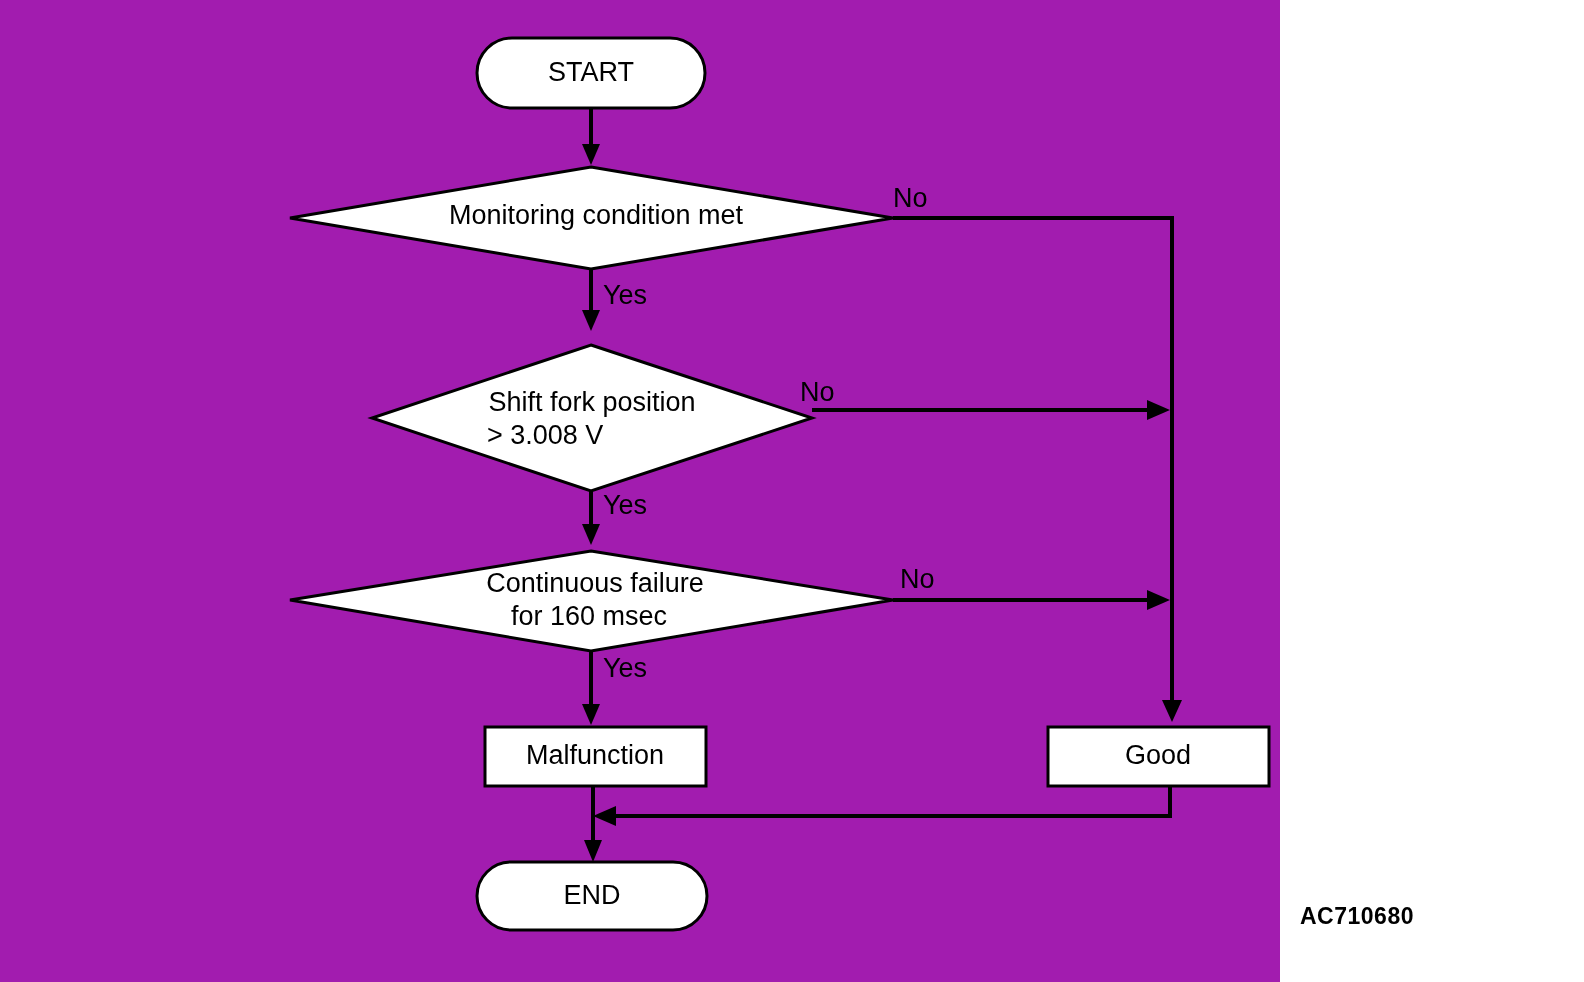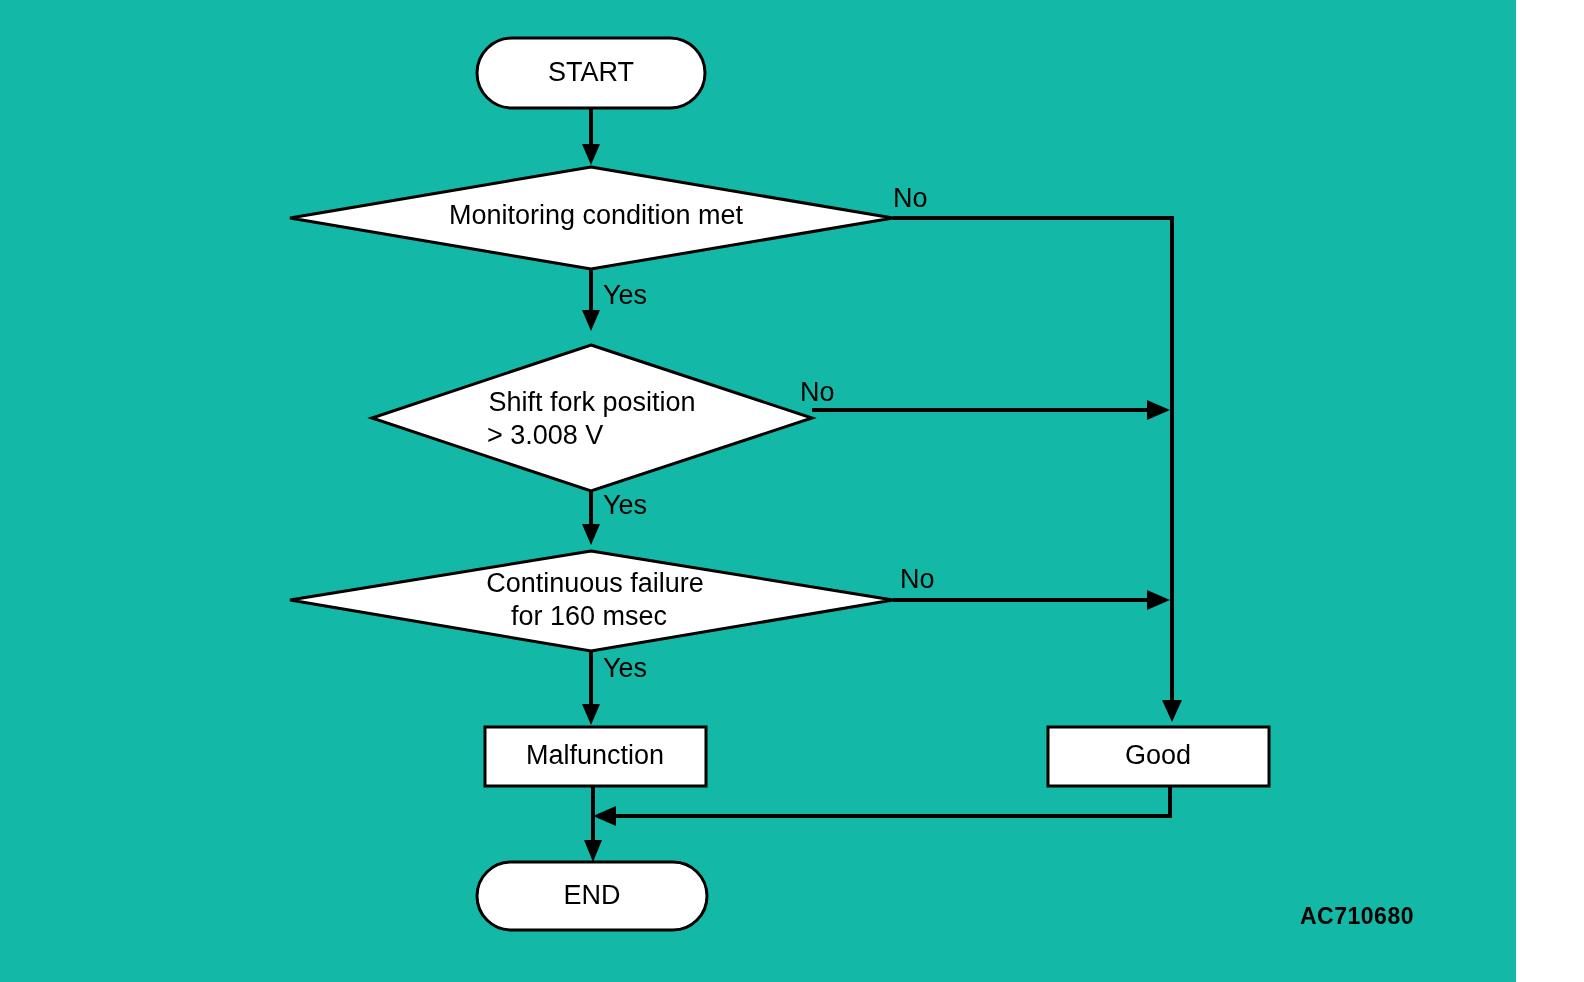--- a/index.html
+++ b/index.html
@@ -8,23 +8,23 @@
     background: #ffffff;
   }
   body {
     width: 1584px;
     height: 982px;
     font-family: "Liberation Sans", sans-serif;
     overflow: hidden;
   }
   #diagram-root {
     position: relative;
-    width: 1516px;
+    width: 1280px;
     height: 982px;
-    background: #14b8a6;
+    background: #a21caf;
     text-align: right;
   }
   svg#flowchart-canvas {
     position: absolute;
     top: 0;
     left: 0;
     width: 1584px;
     height: 982px;
     display: block;
   }

